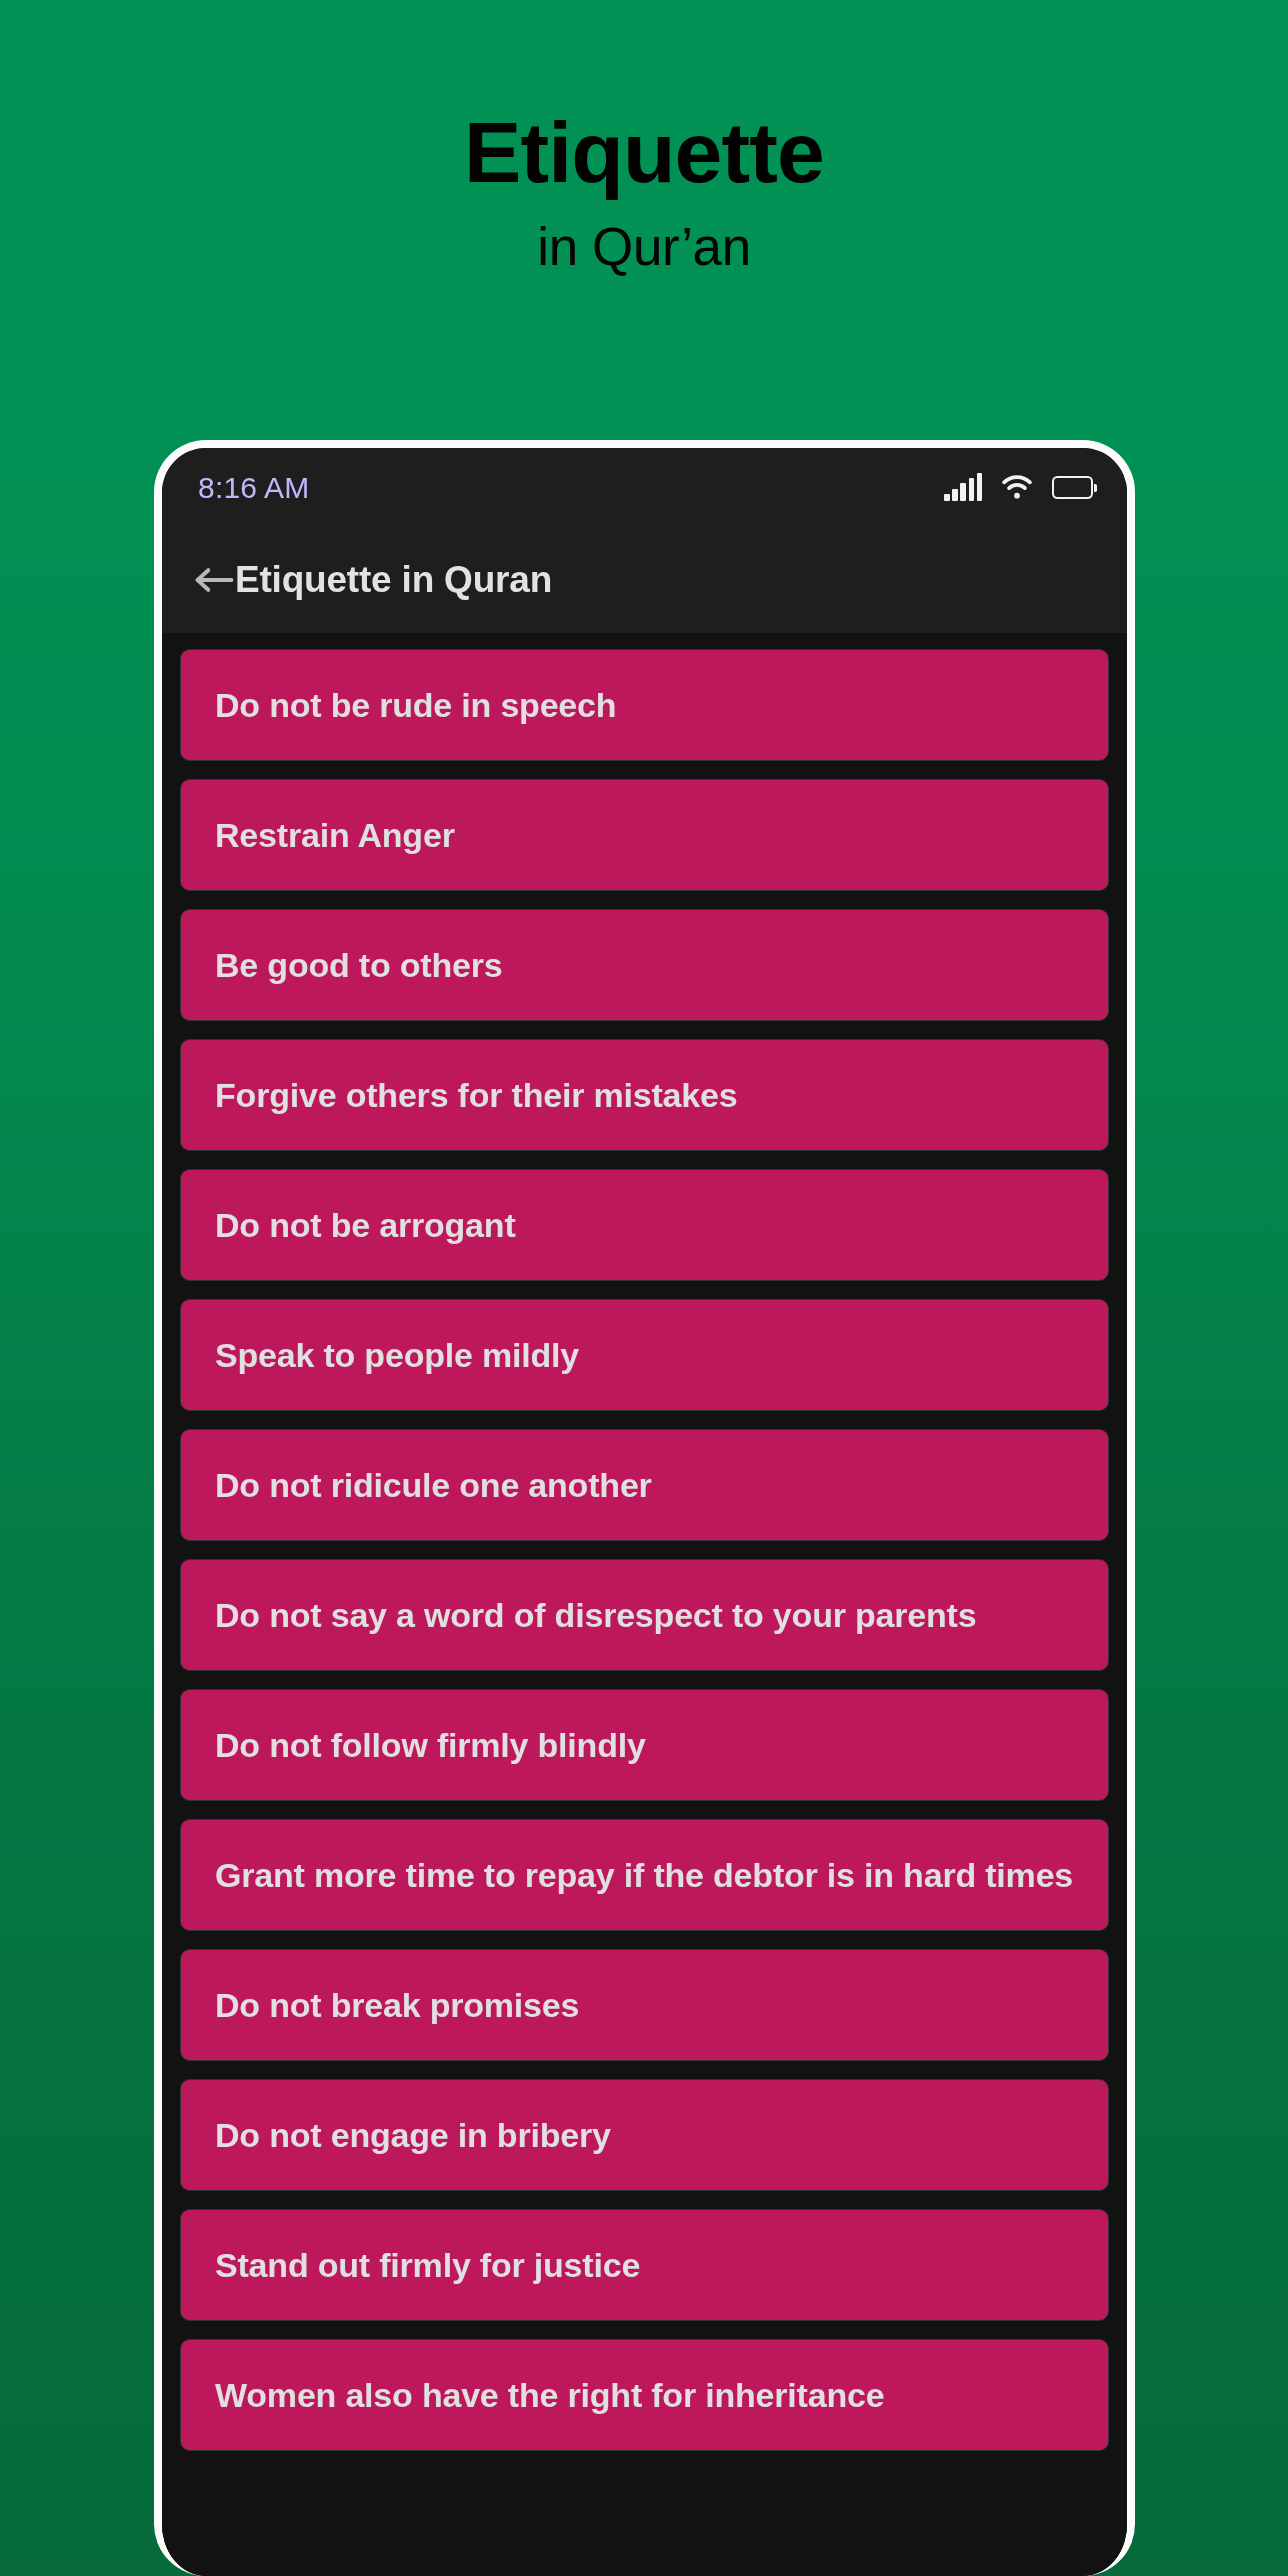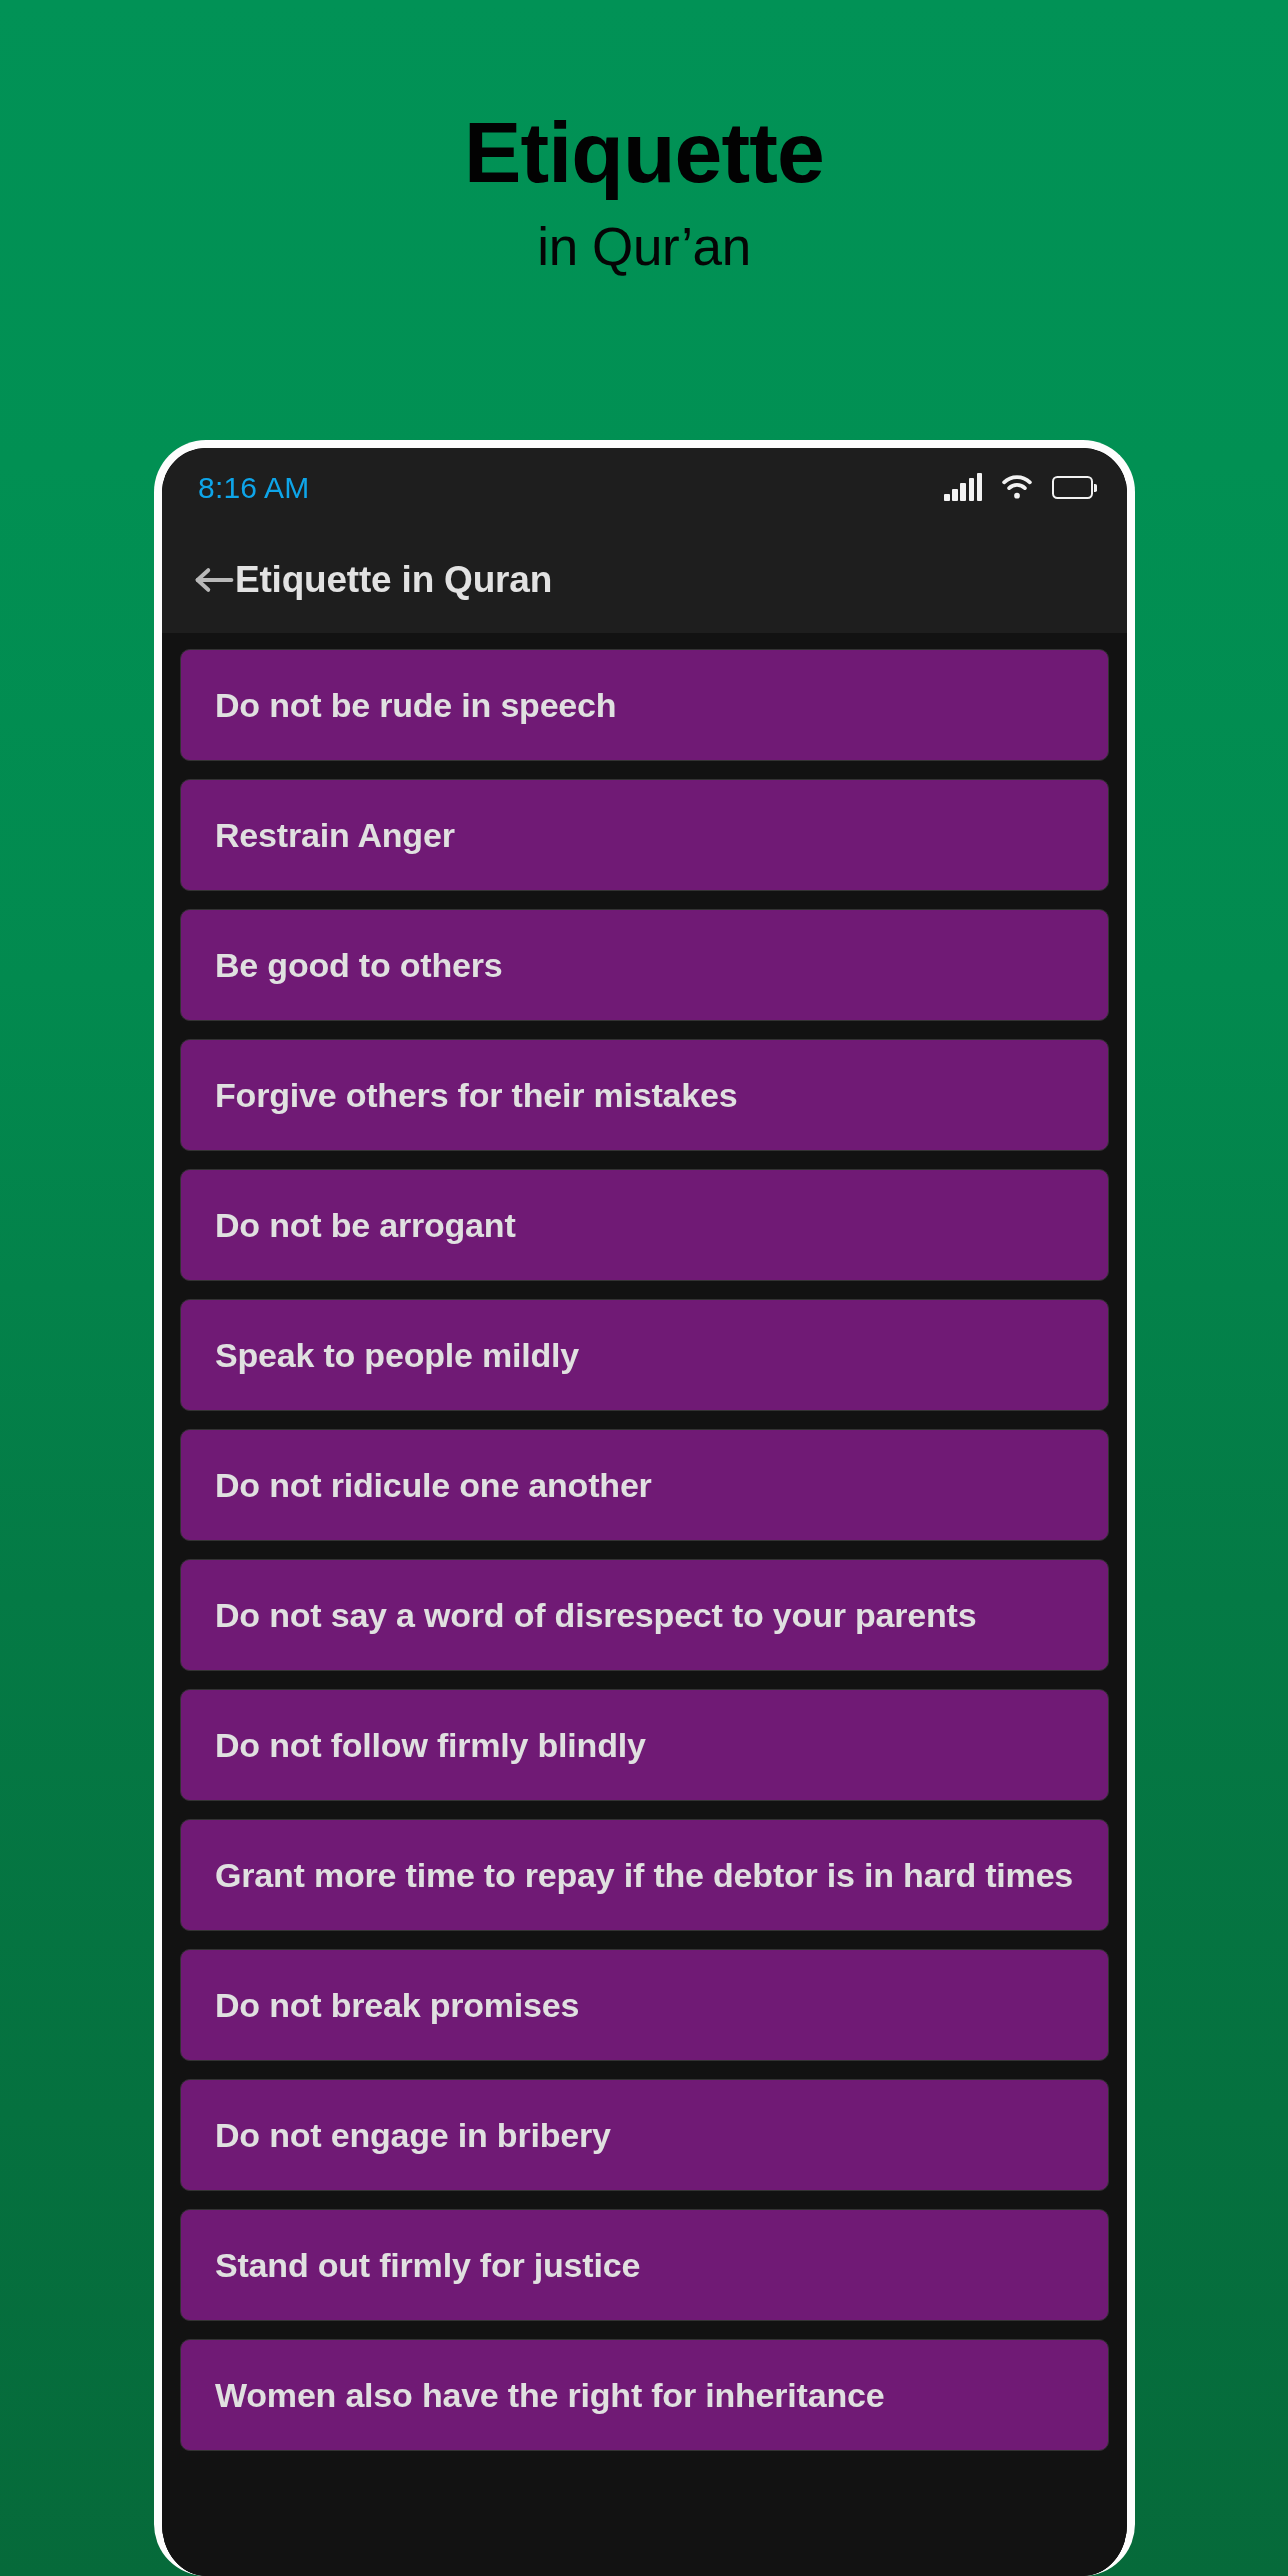--- a/index.html
+++ b/index.html
@@ -75,21 +75,21 @@
   
   .status-bar {
     height: 79px;
     background: #1e1e1e;
     display: flex;
     align-items: center;
     justify-content: space-between;
     padding: 0 34px 0 36px;
   }
   .status-time {
-    color: #0ea5e9;
+    color: #c4b5fd;
     font-size: 30px;
     font-weight: 500;
     letter-spacing: 0.2px;
   }
   .status-icons {
     display: flex;
     align-items: center;
     gap: 18px;
   }
   .sig-bars {
@@ -159,21 +159,21 @@
   }
 
   
   .list {
     background: #121212;
     padding: 16px 18px 0 18px;
     height: calc(2136px - 79px - 106px);
     overflow: hidden;
   }
   .list-item {
-    background: #701a75;
+    background: #be185d;
     border: 0.9px solid #333333;
     border-radius: 9.8px;
     min-height: 112px;
     margin-bottom: 18px;
     display: flex;
     align-items: center;
     padding: 16px 30px 16px 34px;
   }
   .list-item-label {
     color: #e0e0e0;

